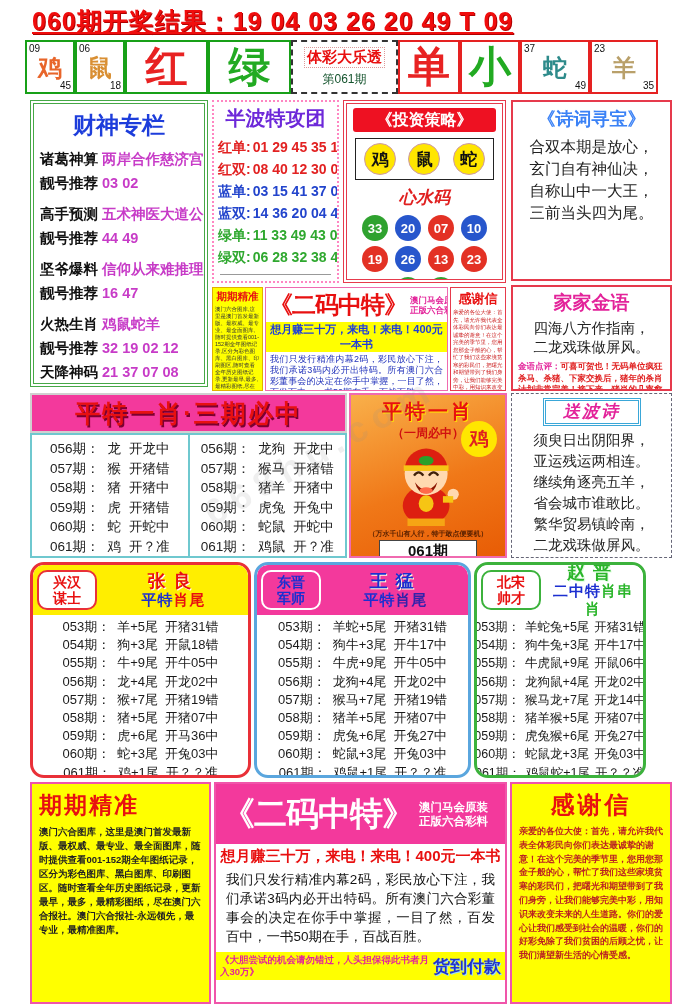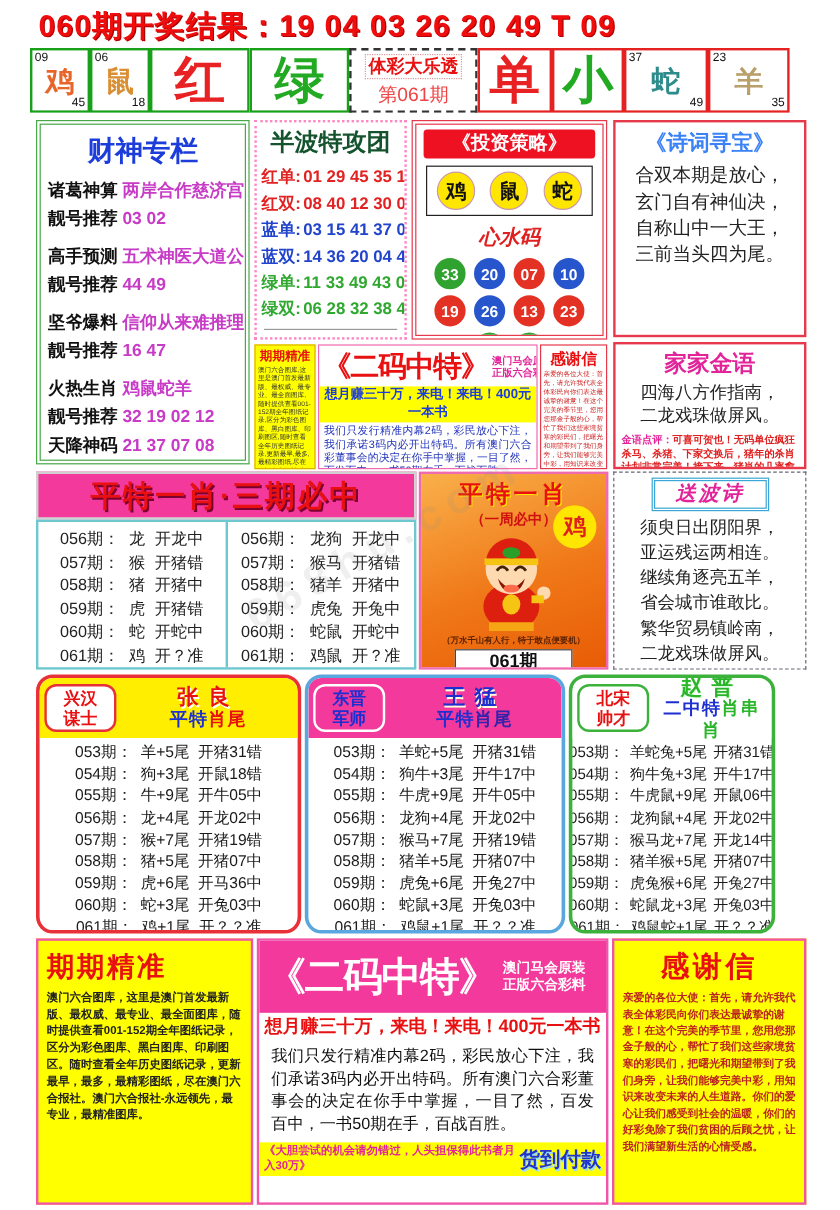--- a/index.html
+++ b/index.html
@@ -2,45 +2,45 @@
 <html><head>
 <meta charset="utf-8">
 <style>
   html,body{margin:0;padding:0;background:#fff;}
   #page{position:relative;width:700px;height:1008px;background:#fff;overflow:hidden;
         font-family:"Liberation Sans","DejaVu Sans",sans-serif;}
   .sec{position:absolute;box-sizing:border-box;overflow:hidden;background:#fff;}
 
   
   .result{left:32px;top:5px;width:640px;height:32px;font-size:25px;font-weight:900;
-          color:#f00d0d;letter-spacing:1px;text-shadow:1px 1px 0 #b00000;background:transparent;}
+          color:#f00d0d;letter-spacing:1px;text-shadow:1px 1px 0 #b00000;background:transparent;text-decoration:underline;}
 
   
   .banner{left:25px;top:40px;width:648px;height:54px;display:flex;background:transparent;}
   .card{position:relative;box-sizing:border-box;height:54px;background:#fff;border:2px solid #18a018;}
   .card.rb{border-color:#e52222;}
   .card .tl{position:absolute;left:2px;top:1px;font-size:10px;color:#111;}
   .card .br{position:absolute;right:2px;bottom:1px;font-size:10px;color:#111;}
   .card .animal{position:absolute;left:0;right:0;top:10px;text-align:center;font-size:24px;font-weight:bold;}
   .bigchar{display:flex;align-items:center;justify-content:center;font-size:42px;font-weight:900;line-height:50px;}
   .card.dashed{border:2px dashed #333;display:flex;flex-direction:column;align-items:center;justify-content:center;}
   .lotto-title{font-size:15px;font-weight:900;color:#e81010;border:1px dotted #d99;padding:0 2px;}
-  .lotto-issue{font-size:16px;color:#ef4444;margin-top:3px;}
+  .lotto-issue{font-size:12px;color:#14532d;margin-top:3px;}
 
   
   .caishen{left:30px;top:100px;width:178px;height:287px;border:4px double #46a846;padding:4px 6px;}
   .caishen-title{text-align:center;font-size:23px;font-weight:900;color:#1d3ddb;margin:2px 0 6px;}
   .cs-row{font-size:14.5px;line-height:24px;white-space:nowrap;}
   .cs-row:nth-of-type(3),.cs-row:nth-of-type(5),.cs-row:nth-of-type(7){margin-top:7px;}
   .cs-row .lab{font-weight:900;color:#111;margin-right:4px;}
   .cs-row .val{color:#c73bc7;font-weight:bold;}
 
   
   .banbo{left:212px;top:100px;width:127px;height:183px;border:2px dotted #ff86c2;padding:2px 4px;}
-  .banbo-title{text-align:center;font-size:20px;font-weight:900;color:#14532d;margin:1px 0 4px;}
+  .banbo-title{text-align:center;font-size:20px;font-weight:900;color:#6d28d9;margin:1px 0 4px;}
   .bb-row{font-size:14px;font-weight:bold;line-height:22px;white-space:nowrap;}
   .bb-row .lab{margin-right:2px;}
   .banbo .c-red{color:#e22222;}
   .banbo .c-blue{color:#2244cc;}
   .banbo .c-green{color:#2fa82f;}
   .banbo hr{border:none;border-top:1px solid #999;margin:6px 2px;}
 
   
   .touzi{left:343px;top:100px;width:163px;height:183px;border:4px double #e63a4c;padding:4px 6px;}
   .touzi-banner{background:#ee1122;color:#fff;text-align:center;font-size:16px;font-weight:900;

